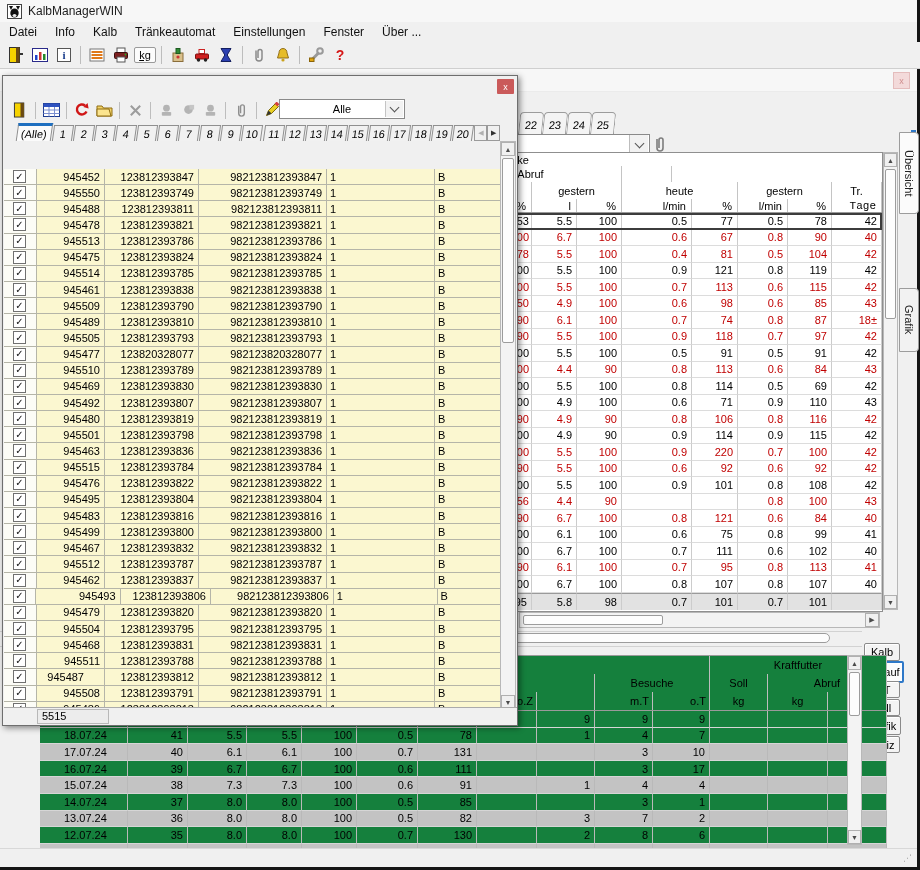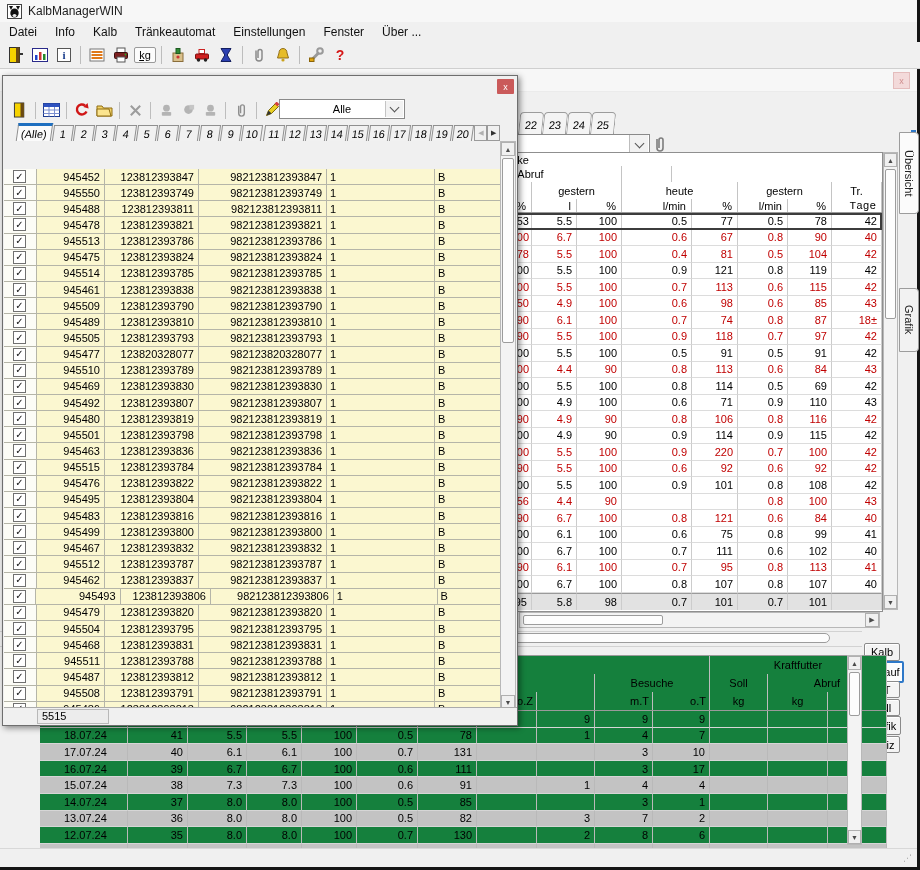--- a/index.html
+++ b/index.html
@@ -1130,21 +1130,21 @@
             <span class="dlg-cell" style="width: 68px; box-sizing: border-box; justify-content: flex-end; padding-right: 4px;">945511</span>
             <span class="dlg-cell" style="width: 94px; box-sizing: border-box; justify-content: flex-end; padding-right: 4px;">123812393788</span>
             <span class="dlg-cell" style="width: 128px; box-sizing: border-box; justify-content: flex-end; padding-right: 4px;">982123812393788</span>
             <span class="dlg-cell" style="width: 108px; box-sizing: border-box; justify-content: flex-start; padding-left: 3px;">1</span>
             <span class="dlg-cell" style="width: 66px; box-sizing: border-box; justify-content: flex-start; padding-left: 3px;">B</span>
           </div>
           <div class="dlg-row">
             <span class="dlg-cell dlg-cell-chk" style="width: 33px; box-sizing: border-box;">
               <span class="chkbox">✓</span>
             </span>
-            <span class="dlg-cell" style="width: 68px; box-sizing: border-box; justify-content: flex-end; padding-right: 4px;">945487</span>
+            <span class="dlg-cell" style="width: 68px; box-sizing: border-box; justify-content: flex-end; padding-right: 20px;">945487</span>
             <span class="dlg-cell" style="width: 94px; box-sizing: border-box; justify-content: flex-end; padding-right: 4px;">123812393812</span>
             <span class="dlg-cell" style="width: 128px; box-sizing: border-box; justify-content: flex-end; padding-right: 4px;">982123812393812</span>
             <span class="dlg-cell" style="width: 108px; box-sizing: border-box; justify-content: flex-start; padding-left: 3px;">1</span>
             <span class="dlg-cell" style="width: 66px; box-sizing: border-box; justify-content: flex-start; padding-left: 3px;">B</span>
           </div>
           <div class="dlg-row">
             <span class="dlg-cell dlg-cell-chk" style="width: 33px; box-sizing: border-box;">
               <span class="chkbox">✓</span>
             </span>
             <span class="dlg-cell" style="width: 68px; box-sizing: border-box; justify-content: flex-end; padding-right: 4px;">945508</span>

